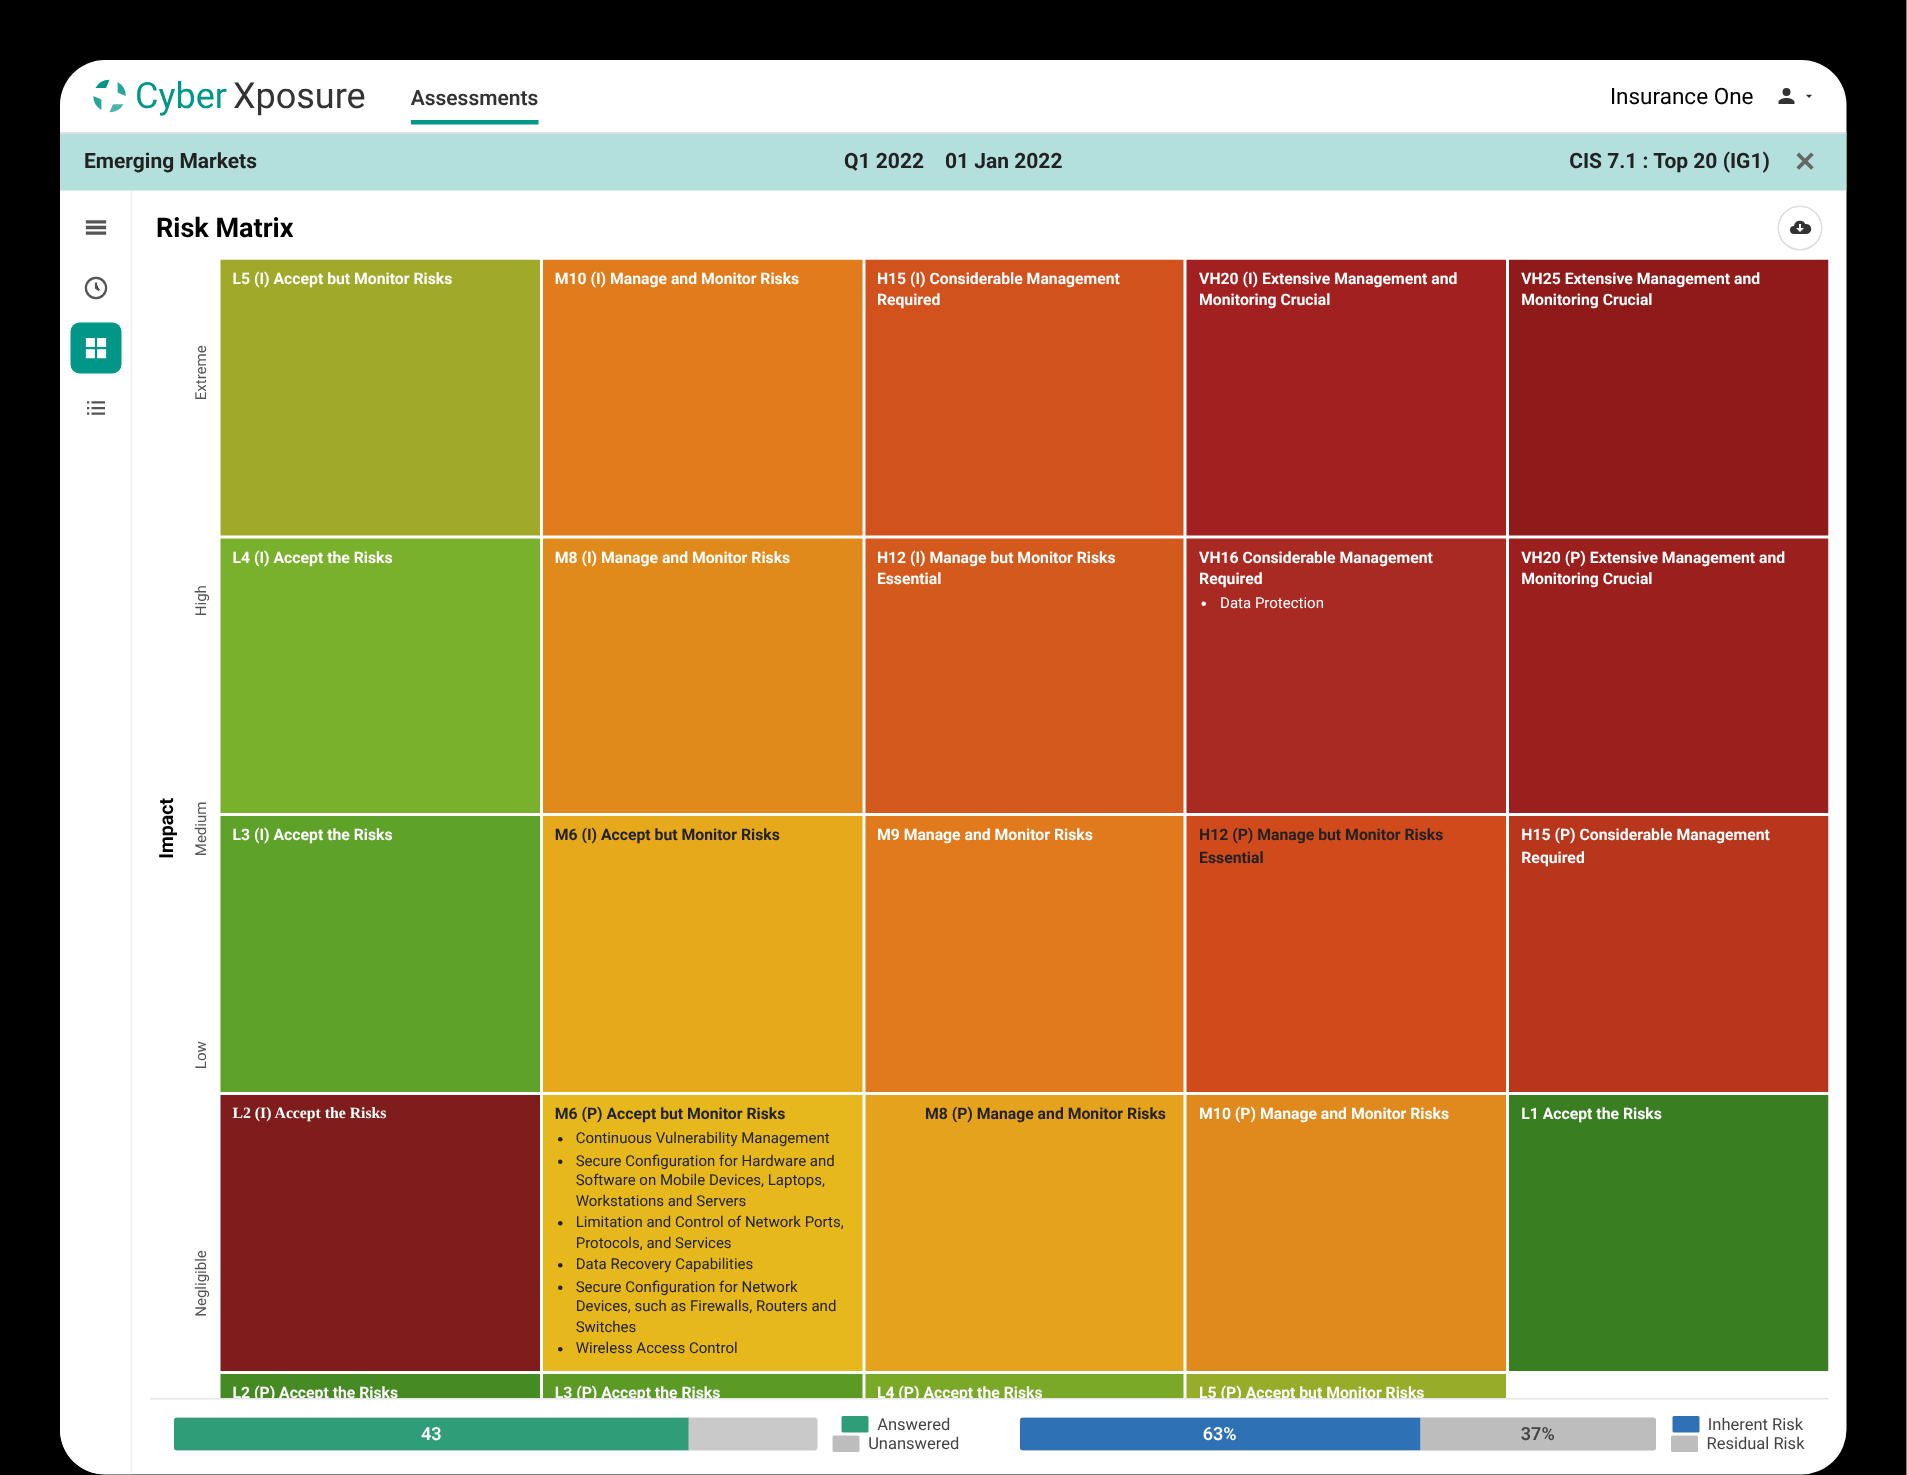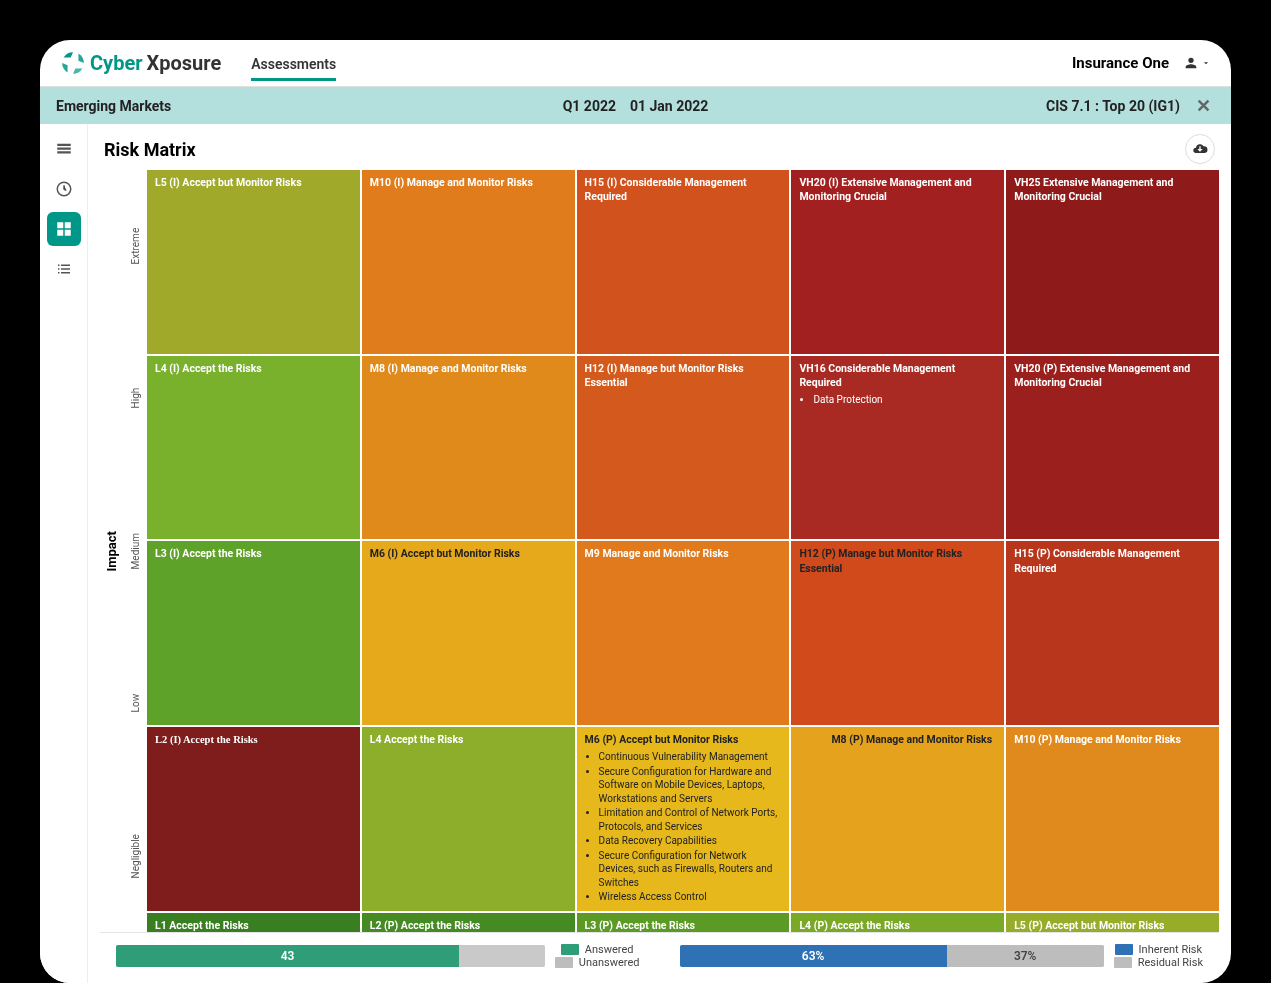--- a/index.html
+++ b/index.html
@@ -1,26 +1,26 @@
 <!DOCTYPE html>
 <html><head>
 <meta charset="utf-8">
 <style>
 * { box-sizing: border-box; margin: 0; padding: 0; }
 body { font-family: -apple-system, BlinkMacSystemFont, "Segoe UI", Roboto, Arial, sans-serif; background: #000; display:flex; align-items:center; justify-content:center; min-height:100vh; padding:20px;}
 .device-frame { width: 1271px; height: 983px; background:#000; border-radius:50px; padding:20px; position:relative;}
 .screen { width:100%; height:100%; background:#fff; border-radius:30px; overflow:hidden; display:flex; flex-direction:column;}
 .topbar { display:flex; align-items:center; padding:10px 20px; border-bottom:1px solid #e0e0e0;}
-.logo { display:flex; align-items:center; gap:4px; font-size:20px; font-weight:700;}
+.logo { display:flex; align-items:center; gap:4px; font-size:24px; font-weight:400;}
 .logo .shutter { width:26px; height:26px; }
 .logo .c1 { color:#009688; }
 .logo .c2 { color:#333; }
 .nav-tabs { margin-left:30px; }
 .nav-tab { font-size:14px; font-weight:600; color:#333; padding:6px 0; border-bottom:3px solid #009688; }
-.topbar-right { margin-left:auto; display:flex; gap:14px; font-size:15px; font-weight:700;}
+.topbar-right { margin-left:auto; display:flex; gap:14px; font-size:15px; font-weight:400;}
 .user-icon { display:flex; align-items:center; gap:2px; }
 .context-bar { background:#b3e0dd; padding:8px 16px; display:flex; align-items:center; font-size:14px; font-weight:700; color:#222;}
 .context-center { position:absolute; left:50%; transform:translateX(-50%); display:flex; gap:14px;}
 .context-right { margin-left:auto; display:flex; align-items:center; gap:12px;}
 .close-x { font-size:18px; color:#666; cursor:pointer; padding:0 4px;}
 .body-area { flex:1; display:flex; overflow:hidden; }
 .side-rail { width:48px; background:#fff; border-right:1px solid #eee; padding-top:8px; display:flex; flex-direction:column; align-items:center; gap:6px;}
 .rail-btn { width:34px; height:34px; border-radius:6px; display:flex; align-items:center; justify-content:center; color:#555; cursor:pointer; }
 .rail-btn.active { background:#009688; color:#fff; }
 .main { flex:1; display:flex; flex-direction:column; overflow:hidden; padding:4px 12px 0 12px;}
@@ -188,23 +188,20 @@
                 </div>
                 <div class="cell dark-text" style="background: rgb(208, 74, 28);">
                   <div class="title">H12 (P) Manage but Monitor Risks Essential</div>
                 </div>
                 <div class="cell" style="background: rgb(184, 54, 28);">
                   <div class="title">H15 (P) Considerable Management Required</div>
                 </div>
                 <div class="cell" style="background: #7f1d1d; font-family: Liberation Serif, serif;">
                   <div class="title">L2 (I) Accept the Risks</div>
                 </div>
-                <div class="cell" style="background: rgb(140, 174, 42);">
-                  <div class="title">L4 Accept the Risks</div>
-                </div>
                 <div class="cell dark-text" style="background: rgb(230, 184, 28);">
                   <div class="title">M6 (P) Accept but Monitor Risks</div>
                   <ul>
                     <li>Continuous Vulnerability Management</li>
                     <li>Secure Configuration for Hardware and Software on Mobile Devices, Laptops, Workstations and Servers</li>
                     <li>Limitation and Control of Network Ports, Protocols, and Services</li>
                     <li>Data Recovery Capabilities</li>
                     <li>Secure Configuration for Network Devices, such as Firewalls, Routers and Switches</li>
                     <li>Wireless Access Control</li>
                   </ul>

